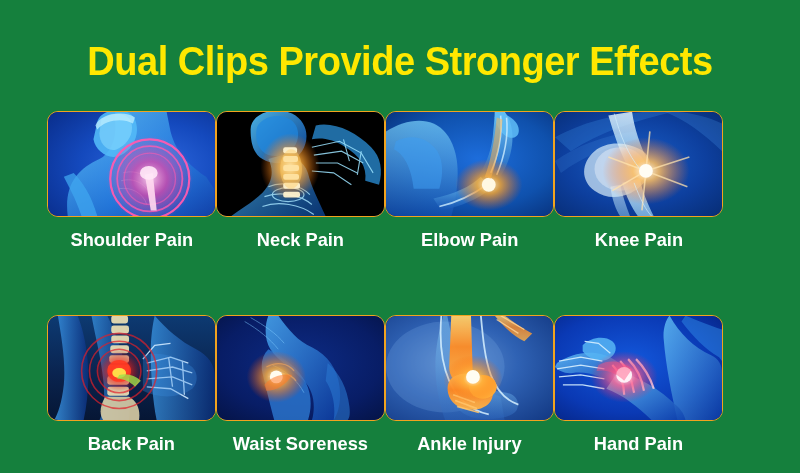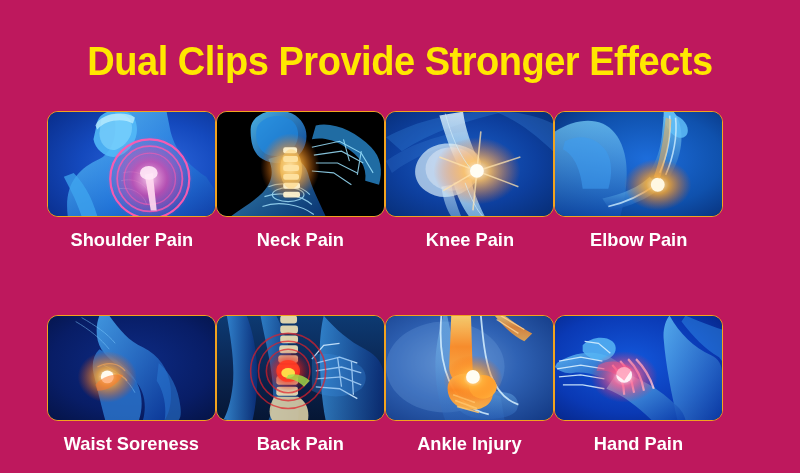--- a/index.html
+++ b/index.html
@@ -10,21 +10,21 @@
     width: 800px;
     height: 473px;
     overflow: hidden;
     font-family: "Liberation Sans", sans-serif;
     background: #e4005a;
   }
   .banner {
     position: relative;
     width: 800px;
     height: 473px;
-    background: #be185d;
+    background: #15803d;
   }
   .title {
     position: absolute;
     top: 38px;
     left: 0;
     width: 800px;
     text-align: center;
     color: #ffe800;
     font-family: "Liberation Sans", sans-serif;
     font-weight: bold;
@@ -195,20 +195,66 @@
             <ellipse cx="75" cy="58" rx="11" ry="20" fill="#ffcf6a" opacity="0.45"></ellipse>
           </svg>
         </div>
         <div class="caption">Neck Pain</div>
       </div>
 
       <div class="cell">
         <div class="card">
           <svg viewBox="0 0 169 106" preserveAspectRatio="xMidYMid slice">
             <defs>
+              <radialGradient id="elBg" cx="55%" cy="45%" r="75%">
+                <stop offset="0%" stop-color="#1d6ddb"></stop>
+                <stop offset="60%" stop-color="#0f51ad"></stop>
+                <stop offset="100%" stop-color="#072f78"></stop>
+              </radialGradient>
+              <radialGradient id="elGlow" cx="50%" cy="50%" r="50%">
+                <stop offset="0%" stop-color="#fff4d0" stop-opacity="1"></stop>
+                <stop offset="35%" stop-color="#ffa82a" stop-opacity="0.8"></stop>
+                <stop offset="100%" stop-color="#ff5e00" stop-opacity="0"></stop>
+              </radialGradient>
+              <linearGradient id="elArm" x1="0" y1="0" x2="0" y2="1">
+                <stop offset="0%" stop-color="#7fd9ff" stop-opacity="0.9"></stop>
+                <stop offset="100%" stop-color="#1352b4" stop-opacity="0.85"></stop>
+              </linearGradient>
+            </defs>
+            <rect width="169" height="106" fill="url(#elBg)"></rect>
+
+            <path d="M0 20 C16 10 34 6 48 12 C62 18 70 34 72 52 C74 72 70 92 66 106 L0 106 Z" fill="url(#elArm)" opacity="0.75"></path>
+
+            <path d="M10 30 C26 22 42 26 52 40 C58 50 58 64 54 78 L28 78 C26 60 20 44 8 38 Z" fill="#3e9df0" opacity="0.55"></path>
+
+            <path d="M120 0 C128 10 130 26 126 42 C122 58 114 70 106 78 L92 68 C100 56 106 42 108 26 C109 16 110 6 110 0 Z" fill="url(#elArm)" opacity="0.9"></path>
+
+            <path d="M106 78 C94 88 76 96 56 100 L48 88 C68 84 86 76 96 66 Z" fill="url(#elArm)" opacity="0.85"></path>
+
+            <path d="M112 0 C122 2 132 8 134 16 C136 24 130 28 124 26 C118 24 112 16 110 6 Z" fill="#5fbdf7" opacity="0.85"></path>
+
+            <g stroke="#cfeeff" stroke-width="1.6" fill="none" opacity="0.8">
+              <path d="M116 4 C118 22 114 44 106 62"></path>
+              <path d="M122 6 C124 24 120 46 112 64"></path>
+              <path d="M102 74 C88 84 72 92 54 96"></path>
+            </g>
+
+            <ellipse cx="104" cy="74" rx="34" ry="26" fill="url(#elGlow)"></ellipse>
+            <circle cx="104" cy="74" r="7" fill="#fff8e2"></circle>
+
+            <path d="M100 66 C106 50 110 28 112 6 L118 8 C116 30 112 52 106 68 Z" fill="#ffb347" opacity="0.5"></path>
+          </svg>
+        </div>
+        <div class="caption">Elbow Pain</div>
+      </div>
+
+      <div class="cell">
+        <div class="card">
+          <svg viewBox="0 0 169 106" preserveAspectRatio="xMidYMid slice">
+            <defs>
               <radialGradient id="knBg" cx="48%" cy="48%" r="78%">
                 <stop offset="0%" stop-color="#1a5fc8"></stop>
                 <stop offset="55%" stop-color="#0d3f9e"></stop>
                 <stop offset="100%" stop-color="#062a6e"></stop>
               </radialGradient>
               <radialGradient id="knGlow" cx="50%" cy="50%" r="50%">
                 <stop offset="0%" stop-color="#fffaf0" stop-opacity="1"></stop>
                 <stop offset="30%" stop-color="#ffbe5e" stop-opacity="0.85"></stop>
                 <stop offset="100%" stop-color="#ff6a1e" stop-opacity="0"></stop>
               </radialGradient>
@@ -246,115 +292,23 @@
 
             <g stroke="#d8f3ff" stroke-width="1" fill="none" opacity="0.6">
               <path d="M60 2 C66 24 74 44 86 58"></path>
               <path d="M80 72 C86 88 92 100 98 106"></path>
             </g>
           </svg>
         </div>
         <div class="caption">Knee Pain</div>
       </div>
 
-      <div class="cell">
-        <div class="card">
-          <svg viewBox="0 0 169 106" preserveAspectRatio="xMidYMid slice">
-            <defs>
-              <radialGradient id="elBg" cx="55%" cy="45%" r="75%">
-                <stop offset="0%" stop-color="#1d6ddb"></stop>
-                <stop offset="60%" stop-color="#0f51ad"></stop>
-                <stop offset="100%" stop-color="#072f78"></stop>
-              </radialGradient>
-              <radialGradient id="elGlow" cx="50%" cy="50%" r="50%">
-                <stop offset="0%" stop-color="#fff4d0" stop-opacity="1"></stop>
-                <stop offset="35%" stop-color="#ffa82a" stop-opacity="0.8"></stop>
-                <stop offset="100%" stop-color="#ff5e00" stop-opacity="0"></stop>
-              </radialGradient>
-              <linearGradient id="elArm" x1="0" y1="0" x2="0" y2="1">
-                <stop offset="0%" stop-color="#7fd9ff" stop-opacity="0.9"></stop>
-                <stop offset="100%" stop-color="#1352b4" stop-opacity="0.85"></stop>
-              </linearGradient>
-            </defs>
-            <rect width="169" height="106" fill="url(#elBg)"></rect>
-
-            <path d="M0 20 C16 10 34 6 48 12 C62 18 70 34 72 52 C74 72 70 92 66 106 L0 106 Z" fill="url(#elArm)" opacity="0.75"></path>
-
-            <path d="M10 30 C26 22 42 26 52 40 C58 50 58 64 54 78 L28 78 C26 60 20 44 8 38 Z" fill="#3e9df0" opacity="0.55"></path>
-
-            <path d="M120 0 C128 10 130 26 126 42 C122 58 114 70 106 78 L92 68 C100 56 106 42 108 26 C109 16 110 6 110 0 Z" fill="url(#elArm)" opacity="0.9"></path>
-
-            <path d="M106 78 C94 88 76 96 56 100 L48 88 C68 84 86 76 96 66 Z" fill="url(#elArm)" opacity="0.85"></path>
-
-            <path d="M112 0 C122 2 132 8 134 16 C136 24 130 28 124 26 C118 24 112 16 110 6 Z" fill="#5fbdf7" opacity="0.85"></path>
-
-            <g stroke="#cfeeff" stroke-width="1.6" fill="none" opacity="0.8">
-              <path d="M116 4 C118 22 114 44 106 62"></path>
-              <path d="M122 6 C124 24 120 46 112 64"></path>
-              <path d="M102 74 C88 84 72 92 54 96"></path>
-            </g>
-
-            <ellipse cx="104" cy="74" rx="34" ry="26" fill="url(#elGlow)"></ellipse>
-            <circle cx="104" cy="74" r="7" fill="#fff8e2"></circle>
-
-            <path d="M100 66 C106 50 110 28 112 6 L118 8 C116 30 112 52 106 68 Z" fill="#ffb347" opacity="0.5"></path>
-          </svg>
-        </div>
-        <div class="caption">Elbow Pain</div>
-      </div>
-
     </div>
 
     <div class="row">
-
-      <div class="cell">
-        <div class="card">
-          <svg viewBox="0 0 169 106" preserveAspectRatio="xMidYMid slice">
-            <defs>
-              <radialGradient id="waBg" cx="50%" cy="45%" r="80%">
-                <stop offset="0%" stop-color="#0d2b84"></stop>
-                <stop offset="60%" stop-color="#081d66"></stop>
-                <stop offset="100%" stop-color="#04113f"></stop>
-              </radialGradient>
-              <radialGradient id="waGlow" cx="50%" cy="50%" r="50%">
-                <stop offset="0%" stop-color="#fff4d4" stop-opacity="1"></stop>
-                <stop offset="35%" stop-color="#ffa52e" stop-opacity="0.8"></stop>
-                <stop offset="100%" stop-color="#ff4a00" stop-opacity="0"></stop>
-              </radialGradient>
-              <linearGradient id="waBody" x1="0" y1="0" x2="1" y2="1">
-                <stop offset="0%" stop-color="#49a9f2" stop-opacity="0.85"></stop>
-                <stop offset="100%" stop-color="#0b3aa0" stop-opacity="0.85"></stop>
-              </linearGradient>
-            </defs>
-            <rect width="169" height="106" fill="url(#waBg)"></rect>
-
-            <path d="M62 0 C72 14 82 26 96 32 C112 40 122 54 124 72 C126 88 122 100 118 106 L96 106 C100 92 98 76 88 66 C76 54 62 46 54 34 C48 24 48 10 52 0 Z" fill="url(#waBody)"></path>
-
-            <path d="M52 34 C66 42 82 52 90 68 C96 80 96 94 92 106 L58 106 C54 92 50 74 46 58 C44 48 46 40 52 34 Z" fill="#2f7fd8" opacity="0.75"></path>
-
-            <path d="M112 48 C124 58 132 74 134 92 C135 100 134 104 132 106 L118 106 C120 94 118 78 110 66 Z" fill="#2a76cf" opacity="0.6"></path>
-
-            <g stroke="#7fcaff" stroke-width="1" fill="none" opacity="0.5">
-              <path d="M28 6 C42 14 54 24 62 34"></path>
-              <path d="M34 2 C48 10 60 18 68 28"></path>
-              <path d="M56 50 C70 56 82 66 88 78"></path>
-            </g>
-
-            <g stroke="#ffd9a0" stroke-width="1.2" fill="none" opacity="0.55">
-              <path d="M50 52 C60 46 72 48 78 56"></path>
-              <path d="M52 62 C62 56 74 58 80 66"></path>
-            </g>
-
-            <ellipse cx="60" cy="62" rx="30" ry="26" fill="url(#waGlow)"></ellipse>
-            <circle cx="60" cy="62" r="6.5" fill="#fffbef"></circle>
-            <path d="M48 70 C54 62 66 58 76 60 C70 70 60 76 50 76 Z" fill="#ff7a2a" opacity="0.55"></path>
-          </svg>
-        </div>
-        <div class="caption">Waist Soreness</div>
-      </div>
 
       <div class="cell">
         <div class="card">
           <svg viewBox="0 0 169 106" preserveAspectRatio="xMidYMid slice">
             <defs>
               <linearGradient id="bkBg" x1="0" y1="0" x2="0" y2="1">
                 <stop offset="0%" stop-color="#0d3a72"></stop>
                 <stop offset="55%" stop-color="#0a2450"></stop>
                 <stop offset="100%" stop-color="#061634"></stop>
               </linearGradient>
@@ -412,20 +366,66 @@
             <path d="M72 60 C80 58 88 60 94 66 L88 72 C82 66 76 64 70 64 Z" fill="#9fe04a" opacity="0.8"></path>
           </svg>
         </div>
         <div class="caption">Back Pain</div>
       </div>
 
       <div class="cell">
         <div class="card">
           <svg viewBox="0 0 169 106" preserveAspectRatio="xMidYMid slice">
             <defs>
+              <radialGradient id="waBg" cx="50%" cy="45%" r="80%">
+                <stop offset="0%" stop-color="#0d2b84"></stop>
+                <stop offset="60%" stop-color="#081d66"></stop>
+                <stop offset="100%" stop-color="#04113f"></stop>
+              </radialGradient>
+              <radialGradient id="waGlow" cx="50%" cy="50%" r="50%">
+                <stop offset="0%" stop-color="#fff4d4" stop-opacity="1"></stop>
+                <stop offset="35%" stop-color="#ffa52e" stop-opacity="0.8"></stop>
+                <stop offset="100%" stop-color="#ff4a00" stop-opacity="0"></stop>
+              </radialGradient>
+              <linearGradient id="waBody" x1="0" y1="0" x2="1" y2="1">
+                <stop offset="0%" stop-color="#49a9f2" stop-opacity="0.85"></stop>
+                <stop offset="100%" stop-color="#0b3aa0" stop-opacity="0.85"></stop>
+              </linearGradient>
+            </defs>
+            <rect width="169" height="106" fill="url(#waBg)"></rect>
+
+            <path d="M62 0 C72 14 82 26 96 32 C112 40 122 54 124 72 C126 88 122 100 118 106 L96 106 C100 92 98 76 88 66 C76 54 62 46 54 34 C48 24 48 10 52 0 Z" fill="url(#waBody)"></path>
+
+            <path d="M52 34 C66 42 82 52 90 68 C96 80 96 94 92 106 L58 106 C54 92 50 74 46 58 C44 48 46 40 52 34 Z" fill="#2f7fd8" opacity="0.75"></path>
+
+            <path d="M112 48 C124 58 132 74 134 92 C135 100 134 104 132 106 L118 106 C120 94 118 78 110 66 Z" fill="#2a76cf" opacity="0.6"></path>
+
+            <g stroke="#7fcaff" stroke-width="1" fill="none" opacity="0.5">
+              <path d="M28 6 C42 14 54 24 62 34"></path>
+              <path d="M34 2 C48 10 60 18 68 28"></path>
+              <path d="M56 50 C70 56 82 66 88 78"></path>
+            </g>
+
+            <g stroke="#ffd9a0" stroke-width="1.2" fill="none" opacity="0.55">
+              <path d="M50 52 C60 46 72 48 78 56"></path>
+              <path d="M52 62 C62 56 74 58 80 66"></path>
+            </g>
+
+            <ellipse cx="60" cy="62" rx="30" ry="26" fill="url(#waGlow)"></ellipse>
+            <circle cx="60" cy="62" r="6.5" fill="#fffbef"></circle>
+            <path d="M48 70 C54 62 66 58 76 60 C70 70 60 76 50 76 Z" fill="#ff7a2a" opacity="0.55"></path>
+          </svg>
+        </div>
+        <div class="caption">Waist Soreness</div>
+      </div>
+
+      <div class="cell">
+        <div class="card">
+          <svg viewBox="0 0 169 106" preserveAspectRatio="xMidYMid slice">
+            <defs>
               <radialGradient id="anBg" cx="42%" cy="45%" r="82%">
                 <stop offset="0%" stop-color="#5f8fd0"></stop>
                 <stop offset="45%" stop-color="#2f62b4"></stop>
                 <stop offset="100%" stop-color="#10357f"></stop>
               </radialGradient>
               <radialGradient id="anGlow" cx="50%" cy="50%" r="50%">
                 <stop offset="0%" stop-color="#fffaea" stop-opacity="1"></stop>
                 <stop offset="32%" stop-color="#ffb13c" stop-opacity="0.85"></stop>
                 <stop offset="100%" stop-color="#ff6000" stop-opacity="0"></stop>
               </radialGradient>

